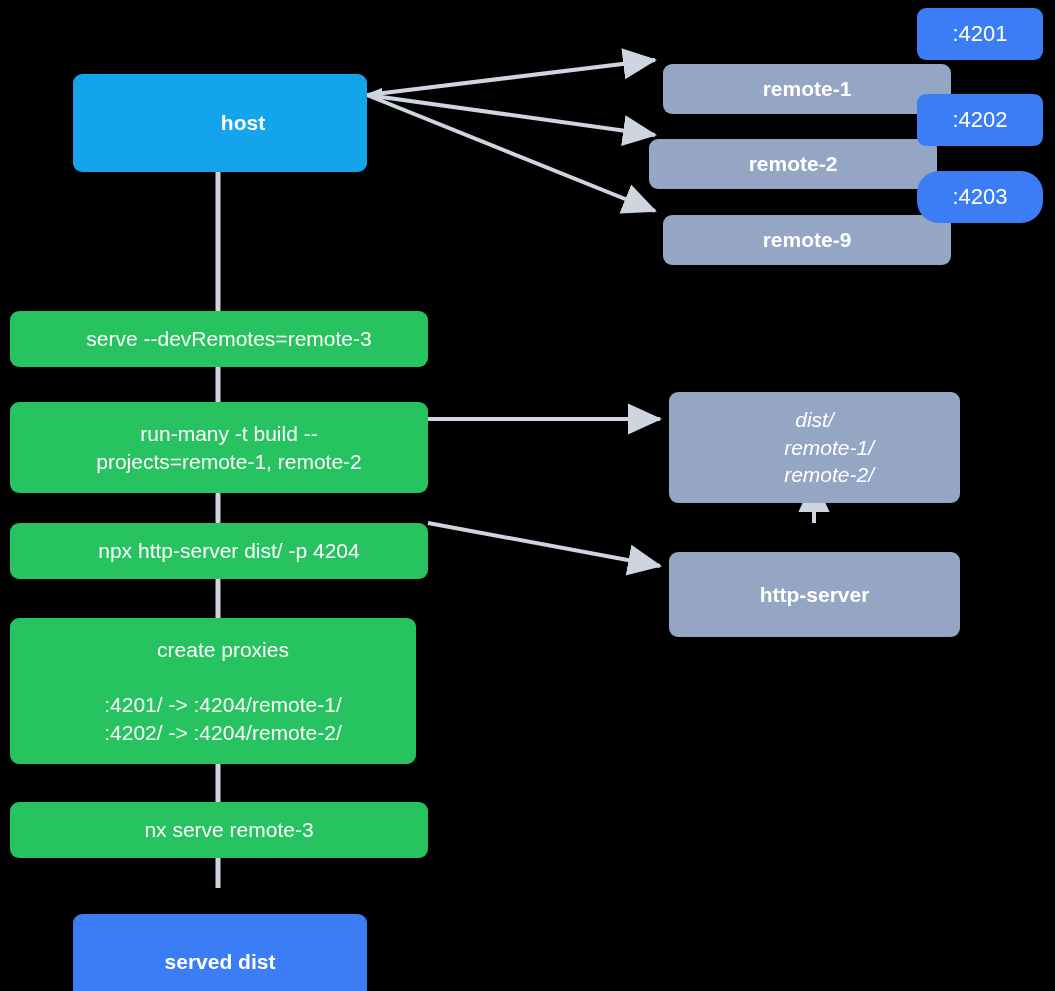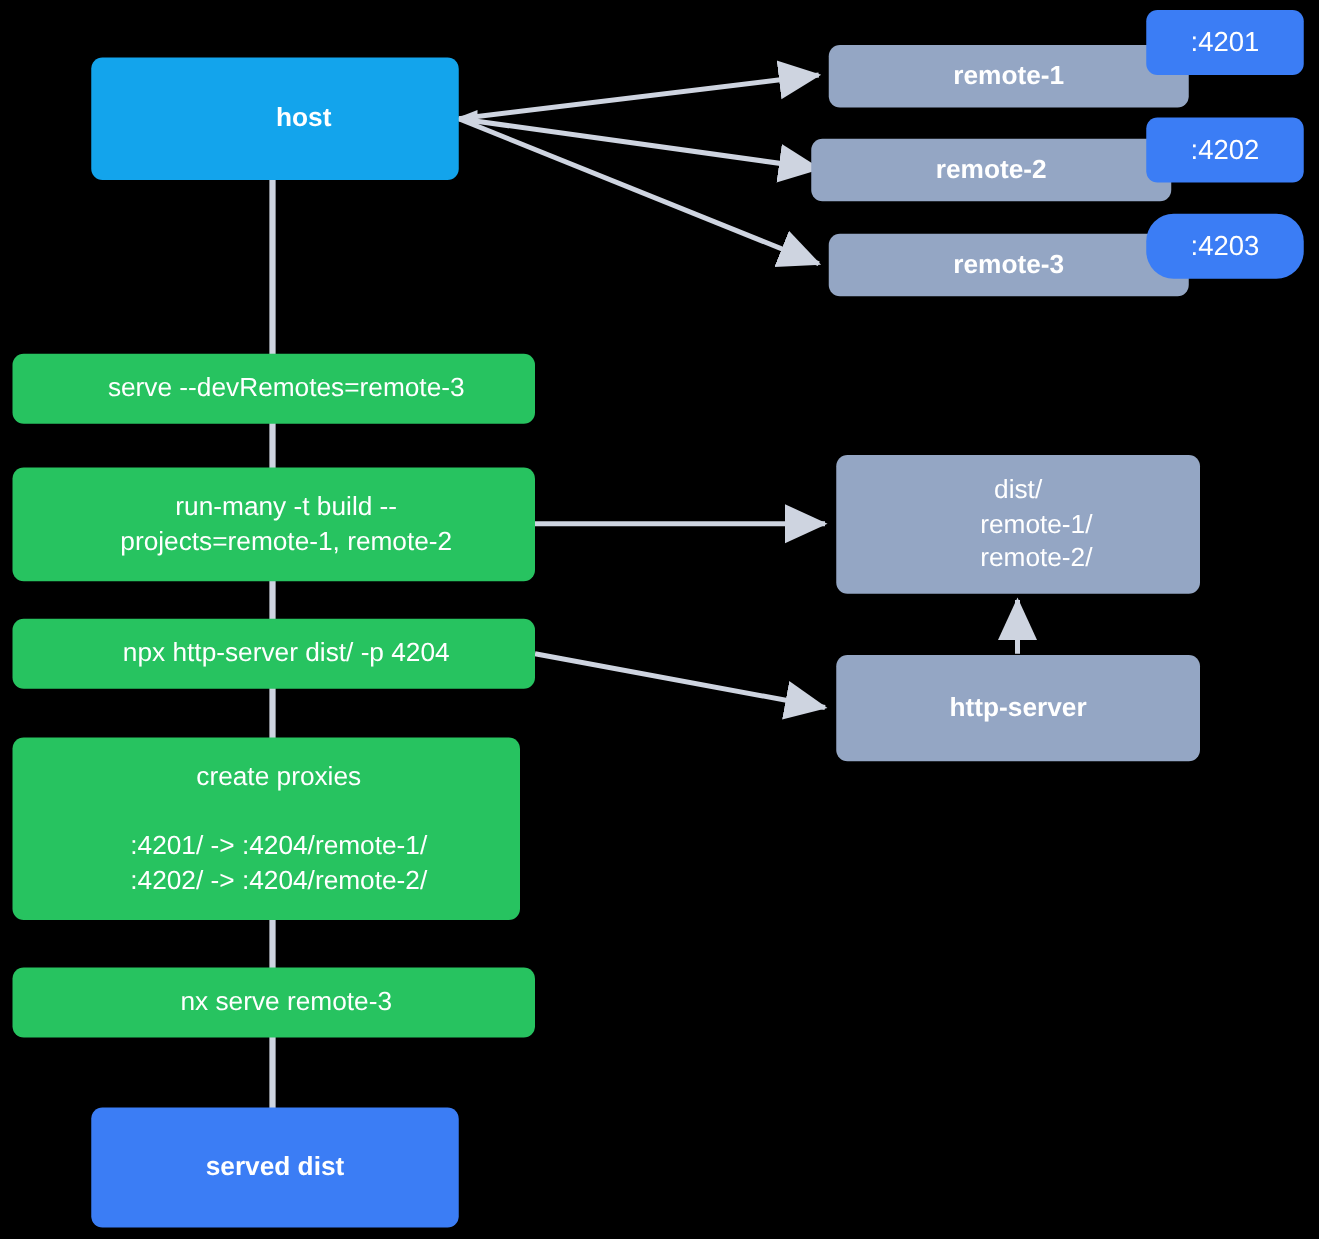--- a/index.html
+++ b/index.html
@@ -29,20 +29,21 @@
     position: absolute;
     box-sizing: border-box;
     display: flex;
     align-items: center;
     justify-content: center;
     text-align: center;
     border-radius: 9px;
     color: #ffffff;
     line-height: 1.32;
     z-index: 3;
+    margin-top: 28px;
   }
   .node-host {
     background: #13a4ec;
     font-weight: bold;
     font-size: 21px;
     padding-left: 46px;
   }
   .node-served {
     background: #3b7df5;
     font-weight: bold;
@@ -60,20 +61,21 @@
     font-size: 21px;
     white-space: pre-line;
     padding-left: 20px;
   }
   .node-artifact {
     background: #94a6c4;
     font-weight: normal;
     font-size: 21px;
     white-space: pre;
     z-index: 3;
+    font-style: italic;
   }
   .node-service {
     background: #94a6c4;
     font-weight: bold;
     font-size: 21px;
     z-index: 3;
   }
   .badge {
     position: absolute;
     box-sizing: border-box;
@@ -133,21 +135,21 @@
   </div>
 
   <div class="node node-remote" style="left:649px; top:111px; width:288px; height:50px;">
     <span>remote-2</span>
   </div>
   <div class="badge" style="left:917px; top:94px; width:126px; height:52px;">
     <span>:4202</span>
   </div>
 
   <div class="node node-remote" style="left:663px; top:187px; width:288px; height:50px;">
-    <span>remote-3</span>
+    <span>remote-9</span>
   </div>
   <div class="badge" style="left:917px; top:171px; width:126px; height:52px;border-radius:22px;">
     <span>:4203</span>
   </div>
 
   <div class="node node-cmd" style="left:10px; top:283px; width:418px; height:56px;">
     <span>serve --devRemotes=remote-3</span>
   </div>
 
   <div class="node node-cmd" style="left:10px; top:374px; width:418px; height:91px;">

